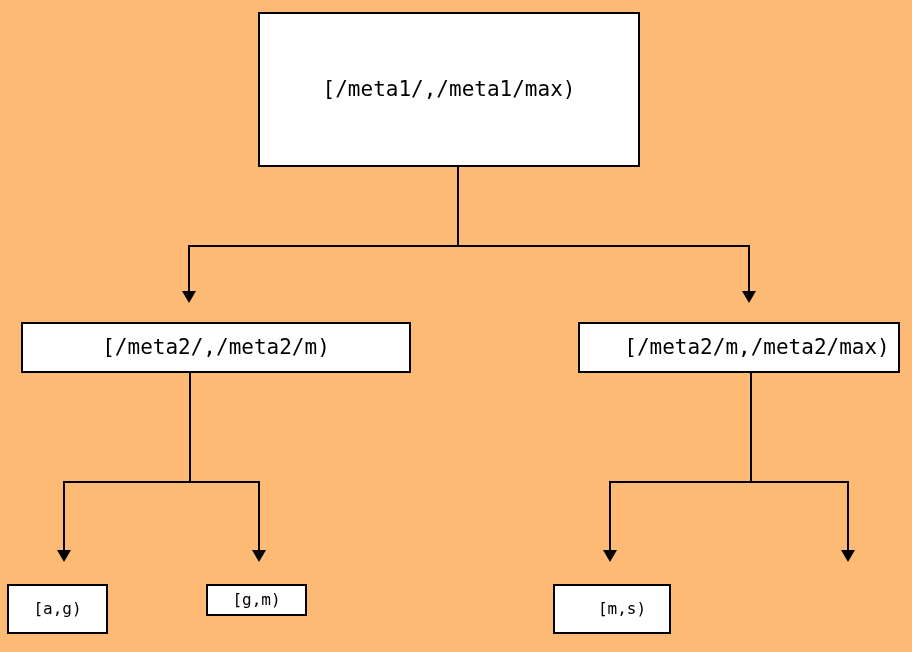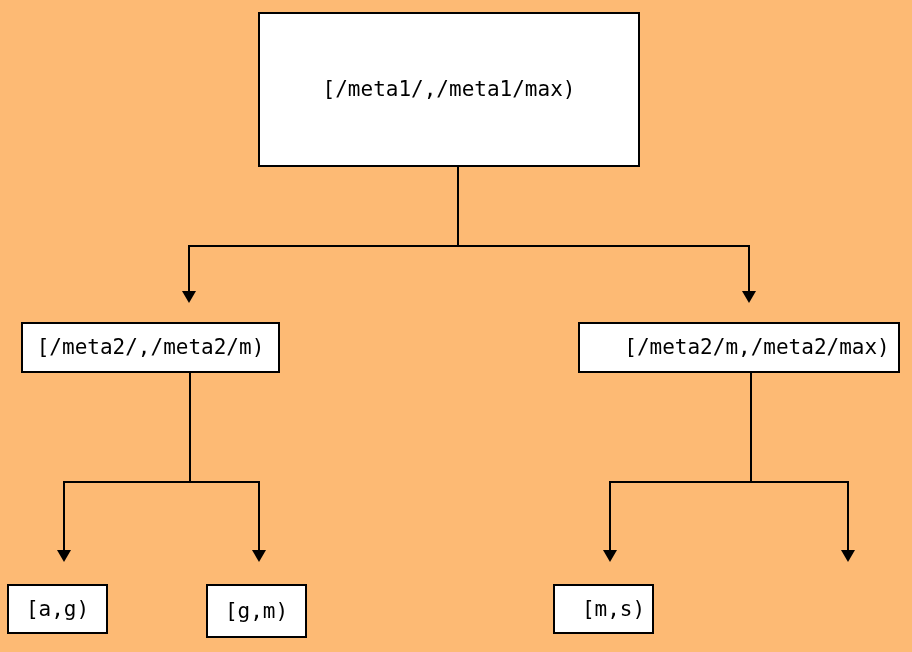--- a/index.html
+++ b/index.html
@@ -30,21 +30,21 @@
   .node-label {
     display: block;
     line-height: 1;
     letter-spacing: 0px;
   }
   
   .node-root .node-label { font-size: 21px; }
   
   .node-mid .node-label { font-size: 21px; }
   
-  .node-leaf .node-label { font-size: 21px; }
+  .node-leaf .node-label { font-size: 16px; }
 
   
   .conn-v {
     position: absolute;
     width: 2px;
     background: #000000;
   }
   .conn-h {
     position: absolute;
     height: 2px;
@@ -71,21 +71,21 @@
   <div class="conn-v" style="left:457px; top:167px; height:79px;"></div>
 
   <div class="conn-h" style="left:188px; top:245px; width:562px;"></div>
 
   <div class="conn-v" style="left:188px; top:245px; height:47px;"></div>
   <div class="arrowhead" style="left:182px; top:291px;"></div>
 
   <div class="conn-v" style="left:748px; top:245px; height:47px;"></div>
   <div class="arrowhead" style="left:742px; top:291px;"></div>
 
-  <div class="node-box node-mid" style="left:21px; top:322px; width:259px; height:51px;">
+  <div class="node-box node-mid" style="left:21px; top:322px; width:390px; height:51px;">
     <span class="node-label">[/meta2/,/meta2/m)</span>
   </div>
 
   <div class="node-box node-mid" style="left:578px; top:322px; width:322px; height:51px;padding-left:36px;">
     <span class="node-label">[/meta2/m,/meta2/max)</span>
   </div>
 
   <div class="conn-v" style="left:189px; top:373px; height:110px;"></div>
 
   <div class="conn-h" style="left:63px; top:481px; width:197px;"></div>
@@ -103,22 +103,22 @@
   <div class="conn-v" style="left:609px; top:481px; height:70px;"></div>
   <div class="arrowhead" style="left:603px; top:550px;"></div>
 
   <div class="conn-v" style="left:847px; top:481px; height:70px;"></div>
   <div class="arrowhead" style="left:841px; top:550px;"></div>
 
   <div class="node-box node-leaf" style="left:7px; top:584px; width:101px; height:50px;">
     <span class="node-label">[a,g)</span>
   </div>
 
-  <div class="node-box node-leaf" style="left:206px; top:584px; width:101px; height:54px;">
+  <div class="node-box node-leaf" style="left:206px; top:584px; width:101px; height:32px;">
     <span class="node-label">[g,m)</span>
   </div>
 
-  <div class="node-box node-leaf" style="left:553px; top:584px; width:101px; height:50px;padding-left:20px;">
+  <div class="node-box node-leaf" style="left:553px; top:584px; width:118px; height:50px;padding-left:20px;">
     <span class="node-label">[m,s)</span>
   </div>
 
 
 </div>
 
 </body></html>

